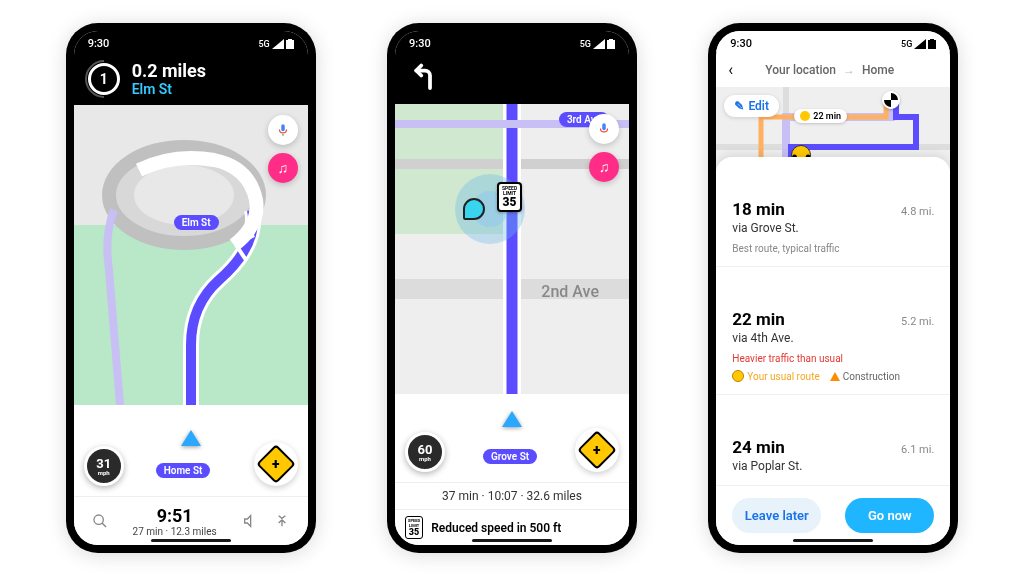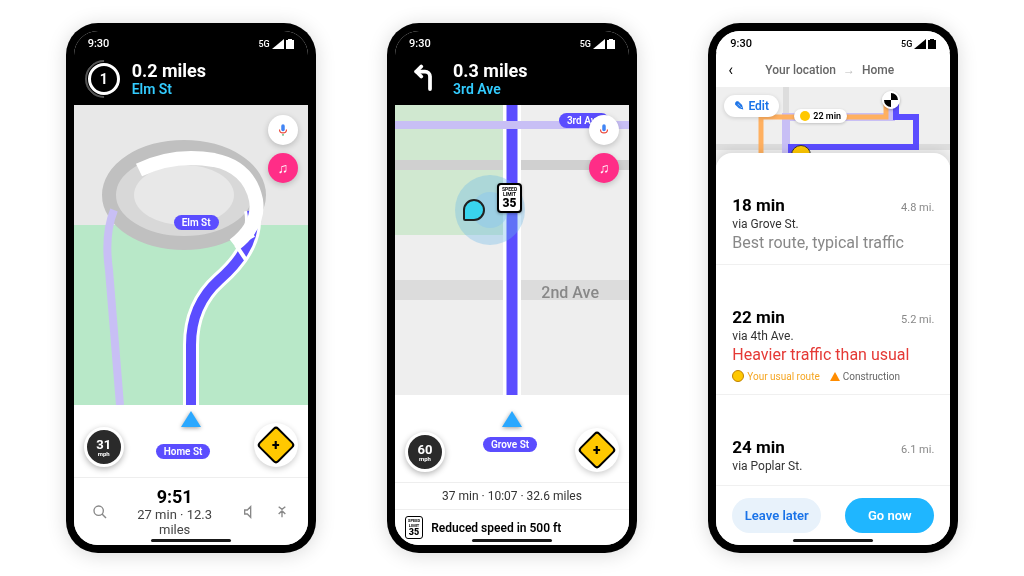--- a/index.html
+++ b/index.html
@@ -41,21 +41,21 @@
   .speed-limit-sign{ position:absolute; background:#fff; border:2px solid #000; border-radius:4px; padding:2px 3px; text-align:center; box-shadow:0 1px 3px rgba(0,0,0,0.3);}
   .speed-limit-sign .t{font-size:5px; font-weight:700; line-height:1;}
   .speed-limit-sign .n{font-size:12px; font-weight:900; line-height:1;}
   .waze-icon{ position:absolute; width:22px; height:22px; background:#39d4ed; border-radius:50% 50% 50% 10%; border:2px solid #222;}
 
   
   .eta-bar { background: #fff; border-top: 1px solid #eee; padding: 8px 12px; }
   .eta-main { display: flex; align-items: center; justify-content: space-between; gap: 8px; }
   .eta-center { text-align: center; flex: 1; }
   .eta-time { font-size: 18px; font-weight: 700; }
-  .eta-sub { font-size: 13px; color: #444; }
+  .eta-sub { font-size: 10px; color: #444; }
   .eta-icon { width: 28px; height: 28px; display: flex; align-items: center; justify-content: center; color: #888; }
   .eta-icons-right{ display:flex; gap:4px;}
 
   
   .eta-row2{ text-align:center; font-size:12px; color:#333; padding:6px 0;}
   .alert-row{ display:flex; align-items:center; gap:8px; padding:6px 10px; border-top:1px solid #eee;}
   .alert-row .sign-small{ background:#fff; border:1.5px solid #000; border-radius:3px; padding:1px 2px; text-align:center;}
   .alert-row .sign-small .t{font-size:4px; font-weight:700;}
   .alert-row .sign-small .n{font-size:9px; font-weight:900; line-height:1;}
   .alert-text{ font-size:12px; font-weight:600;}
@@ -71,21 +71,21 @@
   .emoji-pin{ position:absolute; width:20px; height:20px; background:#ffc800; border-radius:50%; border:1.5px solid #333; display:flex; align-items:center; justify-content:center; font-size:11px;}
   .eta-pill{ position:absolute; background:#fff; border-radius:12px; padding:2px 6px; font-size:9px; font-weight:600; box-shadow:0 1px 3px rgba(0,0,0,0.2); display:flex; align-items:center; gap:3px;}
   .eta-pill .dot{ width:10px; height:10px; background:#ffc800; border-radius:50%;}
 
   .routes-sheet{ background:#fff; border-radius:16px 16px 0 0; margin-top:-12px; position:relative; box-shadow:0 -2px 10px rgba(0,0,0,0.1); flex:1; display:flex; flex-direction:column;}
   .route-item{ padding:12px 16px; border-bottom:1px solid #f0f0f0;}
   .route-top{ display:flex; justify-content:space-between; align-items:baseline;margin-top:30px;}
   .route-time{ font-size:17px; font-weight:700;}
   .route-dist{ font-size:11px; color:#888;}
   .route-via{ font-size:12px; color:#333; margin-top:2px;}
-  .route-cond{ font-size:16px; color:#888; margin-top:2px;}
+  .route-cond{ font-size:10px; color:#888; margin-top:8px;}
   .route-cond.red{ color:#e53935;}
   .route-tags{ display:flex; gap:10px; margin-top:6px;}
   .tag{ font-size:10px; display:flex; align-items:center; gap:3px;}
   .tag.usual{ color:#f5a623;}
   .tag.usual::before{content:""; width:10px; height:10px; background:#ffc800; border-radius:50%; border:1px solid #c08000;}
   .tag.construction{ color:#666;}
   .tag.construction::before{content:""; width:0; height:0; border-left:5px solid transparent; border-right:5px solid transparent; border-bottom:9px solid #ff8c00;}
 
   .p3-actions{ display:flex; gap:24px; padding:12px 16px; margin-top:auto;}
   .btn{ flex:1; padding:10px 0; border-radius:20px; text-align:center; font-size:13px; font-weight:600;}
@@ -208,39 +208,35 @@
           </span>
       </span>
     </div>
     <div class="nav-header">
       <div class="maneuver-icon">
         <svg viewBox="0 0 24 24" fill="none" stroke="#fff" stroke-width="3" stroke-linecap="round" stroke-linejoin="round">
             <path d="M16 20V10a4 4 0 00-4-4H5"></path>
             <path d="M9 2L5 6l4 4"></path>
           </svg>
       </div>
-      <div class="nav-text">
-        <div class="nav-distance">0.3 miles</div>
-        <div class="nav-street">3rd Ave</div>
-      </div>
     </div>
     <div class="map">
       <svg class="map-bg" viewBox="0 0 234 290" preserveAspectRatio="xMidYMid slice">
         <rect width="234" height="290" fill="#eeeeee"></rect>
         <rect x="0" y="0" width="120" height="130" fill="#d0e8d0"></rect>
         <rect x="0" y="175" width="234" height="20" fill="#dcdcdc"></rect>
         <line x1="0" y1="60" x2="234" y2="60" stroke="#d0d0d0" stroke-width="10"></line>
         <line x1="117" y1="0" x2="117" y2="290" stroke="#fff" stroke-width="18"></line>
         <line x1="117" y1="0" x2="117" y2="290" stroke="#5b4dff" stroke-width="11"></line>
         <line x1="0" y1="20" x2="234" y2="20" stroke="#c8bff5" stroke-width="8"></line>
         <circle cx="95" cy="105" r="35" fill="#6bb8e8" opacity="0.35"></circle>
         <circle cx="95" cy="105" r="18" fill="#8cc8ee" opacity="0.5"></circle>
       </svg>
       <div class="street-pill" style="right:20px; top:8px;">3rd Ave</div>
-      <div class="street-pill" style="left:88px; bottom:30px;">Grove St</div>
+      <div class="street-pill" style="left:88px; bottom:18px;">Grove St</div>
       <div class="map-label" style="right:30px; top:168px;">2nd Ave</div>
       <div class="speed-limit-sign" style="left:102px; top:78px;">
         <div class="t">SPEED<br>LIMIT</div>
         <div class="n">35</div>
       </div>
       <div class="waze-icon" style="left:68px; top:94px;"></div>
       <div class="cursor-arrow" style="left:107px; bottom:55px;"></div>
       <div class="fab fab-mic">
         <svg width="14" height="14" viewBox="0 0 24 24">
             <path fill="#4285f4" d="M12 14a3 3 0 003-3V5a3 3 0 00-6 0v6a3 3 0 003 3z"></path>

